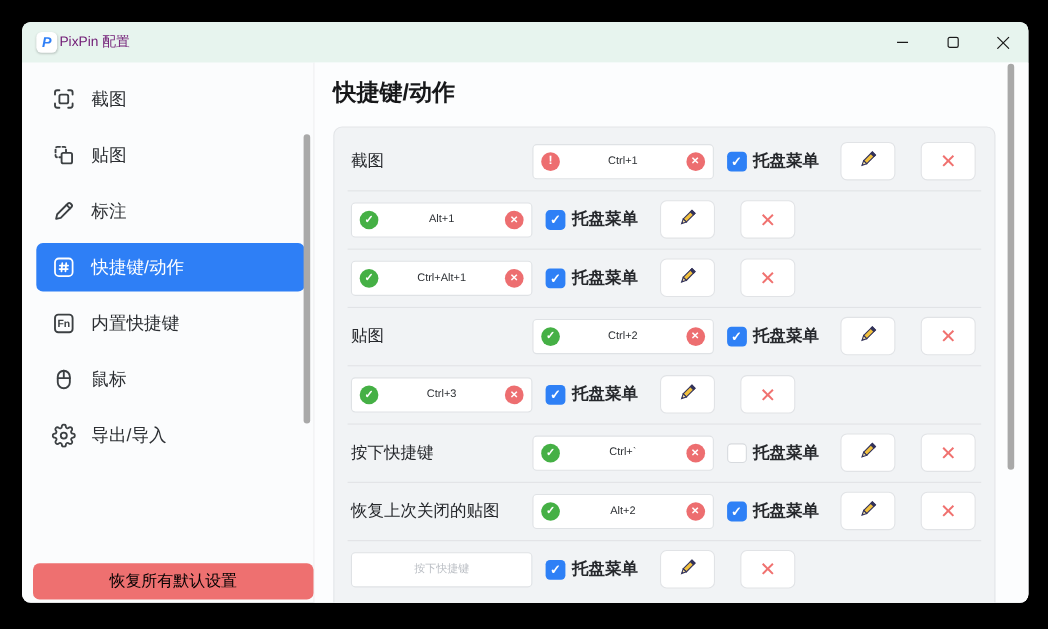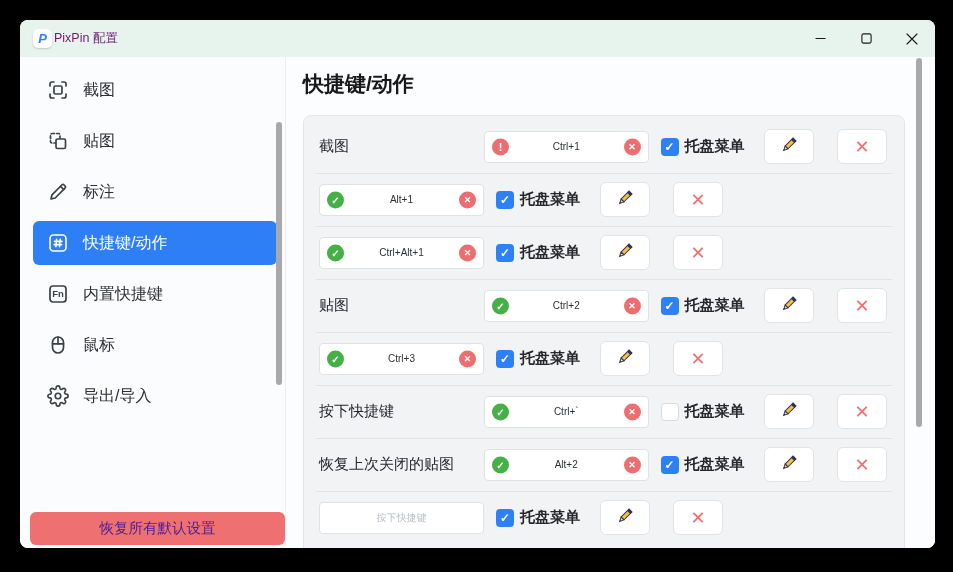--- a/index.html
+++ b/index.html
@@ -55,21 +55,21 @@
   .side-item.selected .side-icon { color: #fff; }
   .side-icon svg { display: block; }
   .side-scroll-thumb {
     position: absolute; right: 3px; top: 65px;
     width: 6px; height: 263px;
     background: #a9a9a9; border-radius: 3px;
   }
   .reset-btn {
     position: absolute; left: 10px; bottom: 3px;
     width: 255px; height: 33px;
-    background: #ee7070; color: #4c1d95;
+    background: #ee7070; color: #000000;
     border: none; border-radius: 6px;
     font-size: 14.5px; font-family: inherit;
     display: flex; align-items: center; justify-content: center;
   }
   
   .main { flex: 1; position: relative; overflow: hidden; background: #fcfdfe; }
   .main-title {
     position: absolute; left: 17px; top: 13px;
     font-size: 21px; font-weight: bold; color: #17181a;
   }

